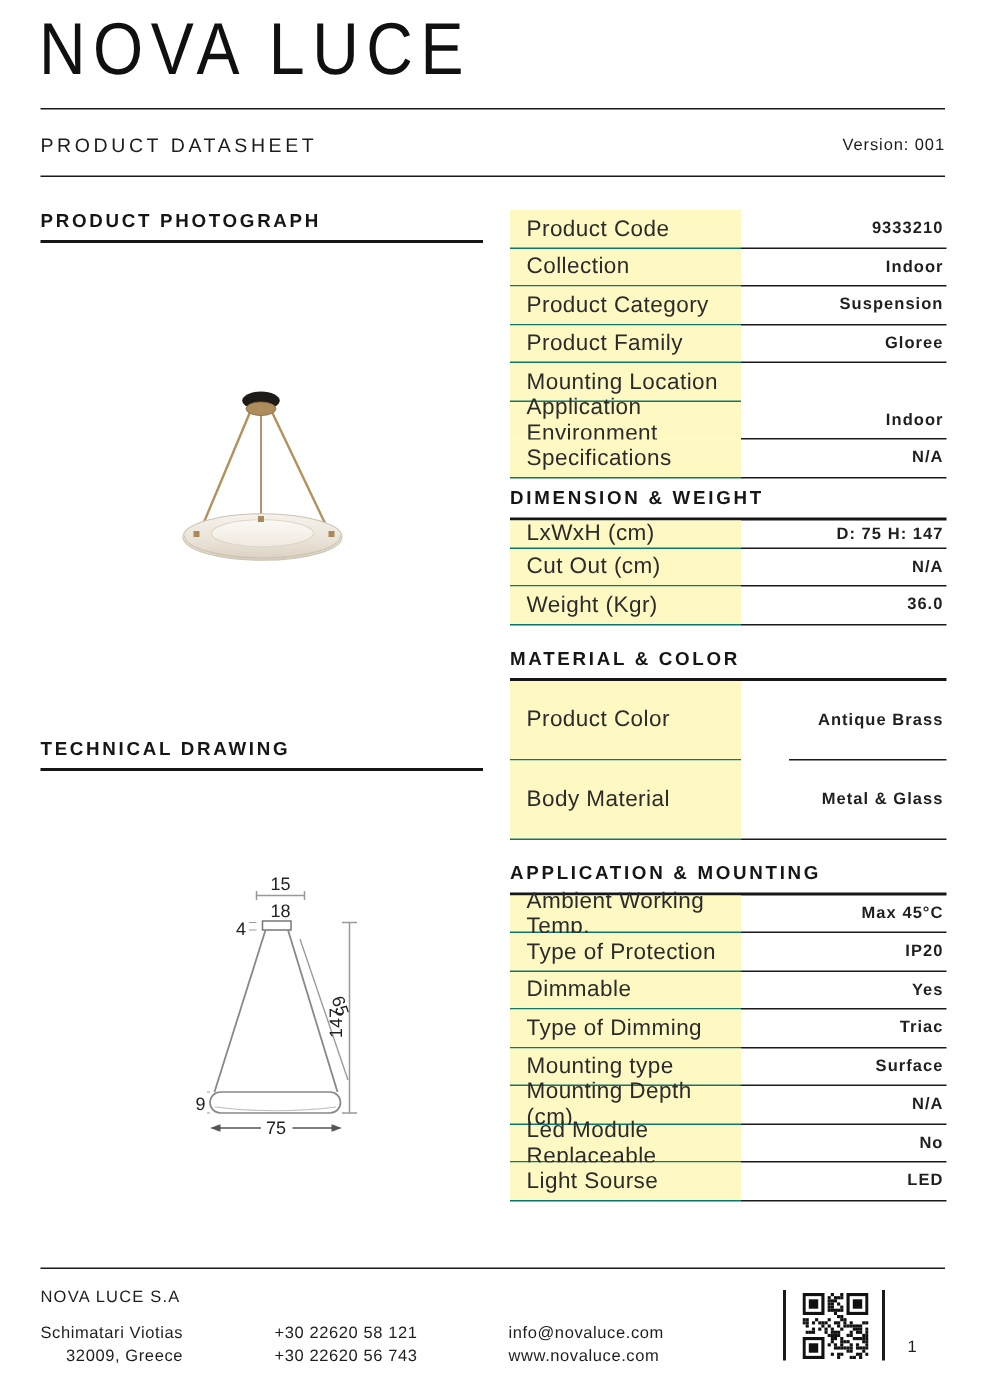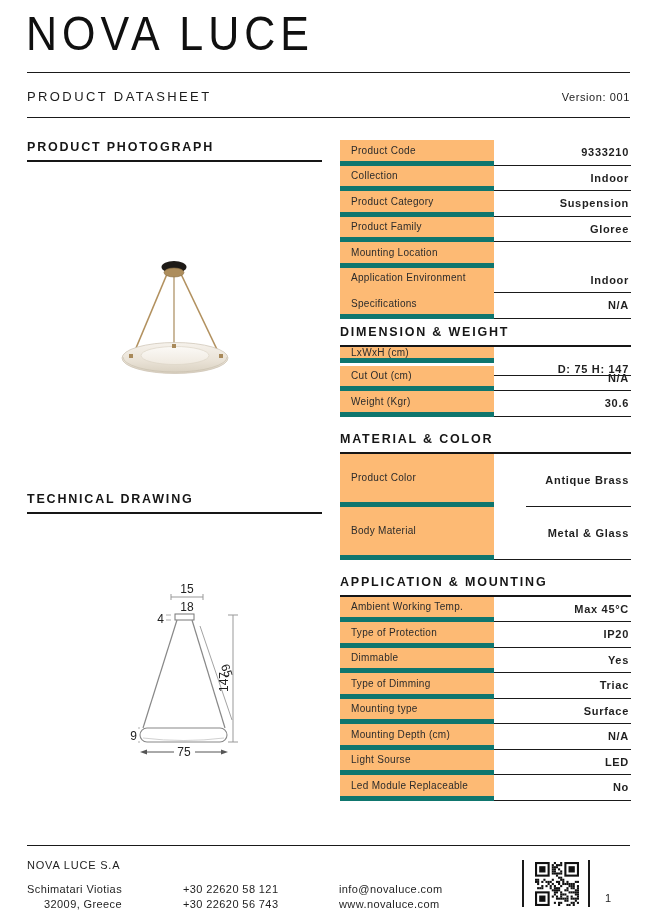--- a/index.html
+++ b/index.html
@@ -43,23 +43,23 @@
 
   .photo-art   { position:absolute; top:100px; left:0; }
   .drawing-art { position:absolute; top:64px;  left:0; }
 
   
   .table-section { width:291px; }
   .table-section + .table-section { margin-top:6px; }
   .table-section.gap-lg { margin-top:15px; }
   .row { display:flex; width:100%; }
   .cell-label {
-    width:53%; background:#fdba74; border-bottom:5px solid #0f766e;
+    width:53%; background:#fef9c3; border-bottom:1px solid #0f766e;
     display:flex; align-items:center; padding-left:11px;
-    font-size:10px; letter-spacing:0.3px; color:#2b2b2b;
+    font-size:15px; letter-spacing:0.3px; color:#2b2b2b;
   }
   .cell-label.no-border { border-bottom-color:transparent; }
   .cell-value {
     flex:1; border-bottom:1px solid #1a1a1a;
     display:flex; align-items:center; justify-content:flex-end;
     padding-right:2px;
     font-size:11px; font-weight:bold; letter-spacing:0.7px; color:#1f1f1f;
     text-align:right;
   }
 
@@ -193,31 +193,31 @@
           <div class="cell-label no-border">Application Environment</div>
           <div class="cell-value">Indoor</div>
         </div>
         <div class="row" style="height: 25.5px;">
           <div class="cell-label">Specifications</div>
           <div class="cell-value">N/A</div>
         </div>
       </div>
       <div class="table-section">
         <div class="section-title">DIMENSION &amp; WEIGHT</div>
-        <div class="row" style="height: 19px; flex-direction: column;">
+        <div class="row" style="height: 19px;">
           <div class="cell-label">LxWxH (cm)</div>
           <div class="cell-value">D: 75 H: 147</div>
         </div>
         <div class="row" style="height: 25.5px;">
           <div class="cell-label">Cut Out (cm)</div>
           <div class="cell-value">N/A</div>
         </div>
         <div class="row" style="height: 25.5px;">
           <div class="cell-label">Weight (Kgr)</div>
-          <div class="cell-value">30.6</div>
+          <div class="cell-value">36.0</div>
         </div>
       </div>
       <div class="table-section gap-lg">
         <div class="section-title">MATERIAL &amp; COLOR</div>
         <div class="row" style="height: 53px; gap: 32px;">
           <div class="cell-label">Product Color</div>
           <div class="cell-value">Antique Brass</div>
         </div>
         <div class="row" style="height: 53px;">
           <div class="cell-label">Body Material</div>
@@ -244,26 +244,26 @@
         </div>
         <div class="row" style="height: 25.5px;">
           <div class="cell-label">Mounting type</div>
           <div class="cell-value">Surface</div>
         </div>
         <div class="row" style="height: 25.5px;">
           <div class="cell-label">Mounting Depth (cm)</div>
           <div class="cell-value">N/A</div>
         </div>
         <div class="row" style="height: 25.5px;">
+          <div class="cell-label">Led Module Replaceable</div>
+          <div class="cell-value">No</div>
+        </div>
+        <div class="row" style="height: 25.5px;">
           <div class="cell-label">Light Sourse</div>
           <div class="cell-value">LED</div>
-        </div>
-        <div class="row" style="height: 25.5px;">
-          <div class="cell-label">Led Module Replaceable</div>
-          <div class="cell-value">No</div>
         </div>
       </div>
     </div>
 
   <div class="rule rule-footer"></div>
   <div class="footer">
     <div class="footer-company">NOVA LUCE S.A</div>
     <div class="footer-col footer-address">
       <div>Schimatari Viotias</div>
       <div>32009, Greece</div>

